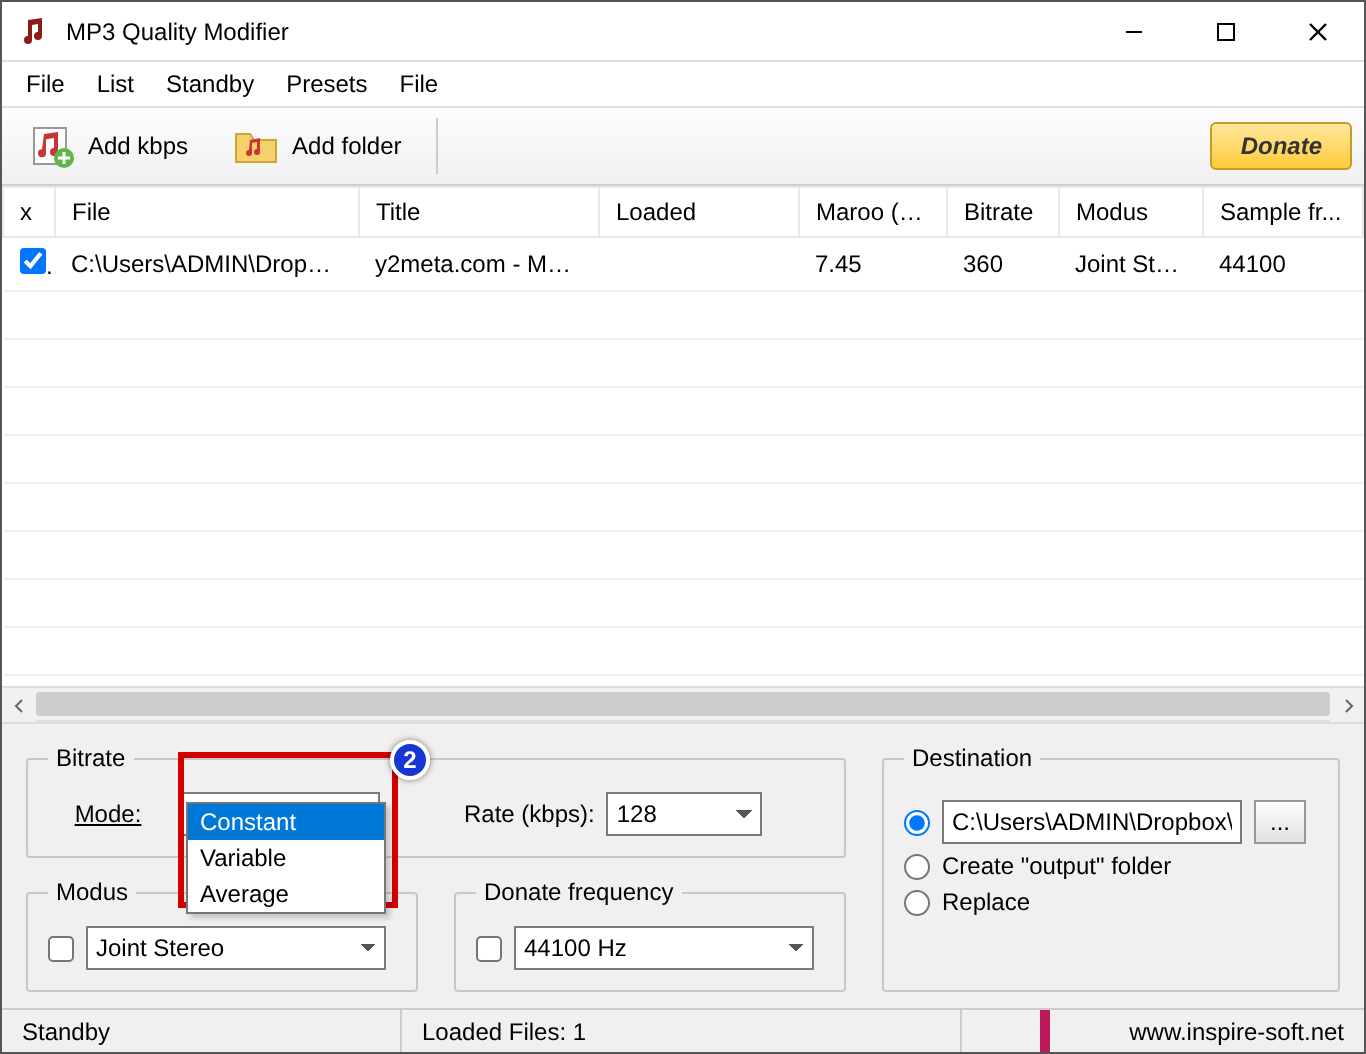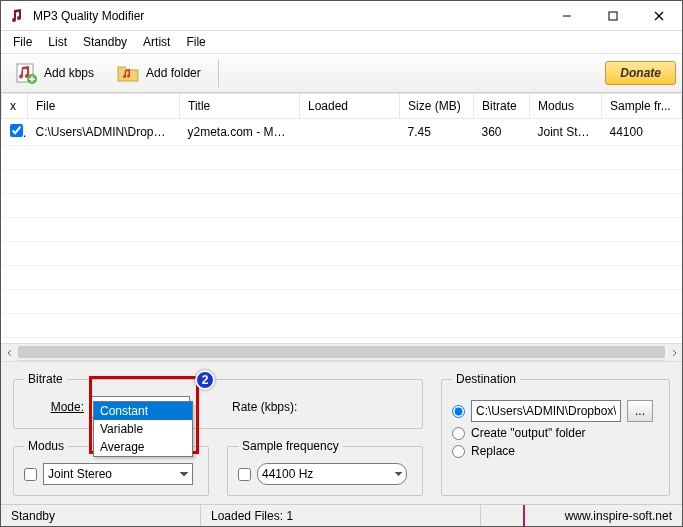--- a/index.html
+++ b/index.html
@@ -36,21 +36,21 @@
 .badge { position:absolute; width:20px; height:20px; border-radius:50%; background:#1736d4; border:2px solid #fff; color:#fff; font-weight:bold; display:flex; align-items:center; justify-content:center; font-size:12px; box-shadow:0 0 3px rgba(0,0,0,.5); }
 .dropdown-open { position:absolute; background:#fff; border:1px solid #767676; box-shadow: 2px 2px 3px rgba(0,0,0,.2); z-index:10; }
 .dropdown-open .opt { padding:2px 6px; cursor:default; }
 .dropdown-open .opt.sel { background:#0078d7; color:#fff; }
 .dest-col { flex:1; }
 .dest-col .radio-row { display:flex; align-items:center; gap:6px; margin:4px 0; }
 .statusbar { height: 22px; background:#f0f0f0; border-top:1px solid #ccc; display:flex; align-items:center; font-size:12px; }
 .statusbar .cell { padding: 0 10px; border-right:1px solid #ccc; height:100%; display:flex; align-items:center; }
 .statusbar .cell:nth-child(1){ width:200px; }
 .statusbar .cell:nth-child(2){ width:280px; }
-.statusbar .cell.last { margin-left:auto; border-right:none; border-left:2px solid #be185d;padding-left:40px; }
+.statusbar .cell.last { margin-left:auto; border-right:none; border-left:5px solid #be185d;padding-left:40px; }
 .browse-btn { width:26px; height:22px; border:1px solid #999; background:linear-gradient(#fdfdfd,#e2e2e2); text-align:center; line-height:18px; }
 input[type=checkbox], input[type=radio] { width:13px; height:13px; }
 </style>
 </head>
 <body>
 
 <div class="titlebar">
   <span class="app-icon">
     <svg viewBox="0 0 16 16">
         <rect width="16" height="16" fill="#fff"></rect>
@@ -73,21 +73,21 @@
         <line x1="1" y1="1" x2="9" y2="9" stroke="#000" stroke-width="1.2"></line>
         <line x1="9" y1="1" x2="1" y2="9" stroke="#000" stroke-width="1.2"></line>
       </svg>
     </div>
 </div>
 
 <div class="menubar">
   <span class="menu-item">File</span>
   <span class="menu-item">List</span>
   <span class="menu-item">Standby</span>
-  <span class="menu-item">Artist</span>
+  <span class="menu-item">Presets</span>
   <span class="menu-item">File</span>
 </div>
 
 <div class="toolbar">
   <div class="tb-btn">
     <span class="tb-icon"><svg viewBox="0 0 24 24">
           <rect x="3" y="3" width="16" height="18" fill="#fff" stroke="#999"></rect>
           <path d="M8 6 L15 5 v10 a2 2 0 1 1 -2 -2 v-5 l-4 .6 v7 a2 2 0 1 1 -2 -2 z" fill="#c33"></path>
           <circle cx="18" cy="18" r="5" fill="#5fb54a"></circle>
           <path d="M18 15v6M15 18h6" stroke="#fff" stroke-width="1.5"></path>
@@ -116,21 +116,21 @@
         <col style="width:56px">
         <col style="width:72px">
         <col>
       </colgroup>
     <thead>
         <tr>
       <th>x</th>
       <th>File</th>
       <th>Title</th>
       <th>Loaded</th>
-      <th>Size (MB)</th>
+      <th>Maroo (MB)</th>
       <th>Bitrate</th>
       <th>Modus</th>
       <th>Sample fr...</th>
     </tr>
       </thead>
     <tbody>
       <tr>
         <td style="text-align:center"><input type="checkbox" checked="" style=""></td>
         <td>C:\Users\ADMIN\Dropbox...</td>
         <td>y2meta.com - Maroo...</td>
@@ -179,43 +179,46 @@
         </svg>
       </div>
   </div>
 </div>
 
 <div class="bottom" style="position:relative;">
   <div class="left-col">
     <fieldset style="width:410px; position:relative;">
       <legend>Bitrate</legend>
       <div class="row">
-        <span style="width:60px; text-align:right;text-decoration:underline;">Mode:</span>
+        <span style="width:60px; text-align:center;text-decoration:underline;">Mode:</span>
         <select style="width:100px;">
           <option>Constant</option>
         </select>
         <span style="width:30px"></span>
         <span>Rate (kbps):</span>
+        <select style="width:78px;">
+          <option>128</option>
+        </select>
       </div>
     </fieldset>
     <div class="row" style="gap:18px;">
       <fieldset style="width:196px;">
         <legend>Modus</legend>
         <div class="row">
           <input type="checkbox" style="">
           <select style="width:150px;">
             <option>Joint Stereo</option>
           </select>
         </div>
       </fieldset>
       <fieldset style="width:196px;">
-        <legend>Sample frequency</legend>
+        <legend>Donate frequency</legend>
         <div class="row">
           <input type="checkbox" style="">
-          <select style="width:150px;border-radius:10px;">
+          <select style="width:150px;">
             <option>44100 Hz</option>
           </select>
         </div>
       </fieldset>
     </div>
   </div>
 
   <fieldset class="dest-col">
     <legend>Destination</legend>
     <div class="radio-row">

